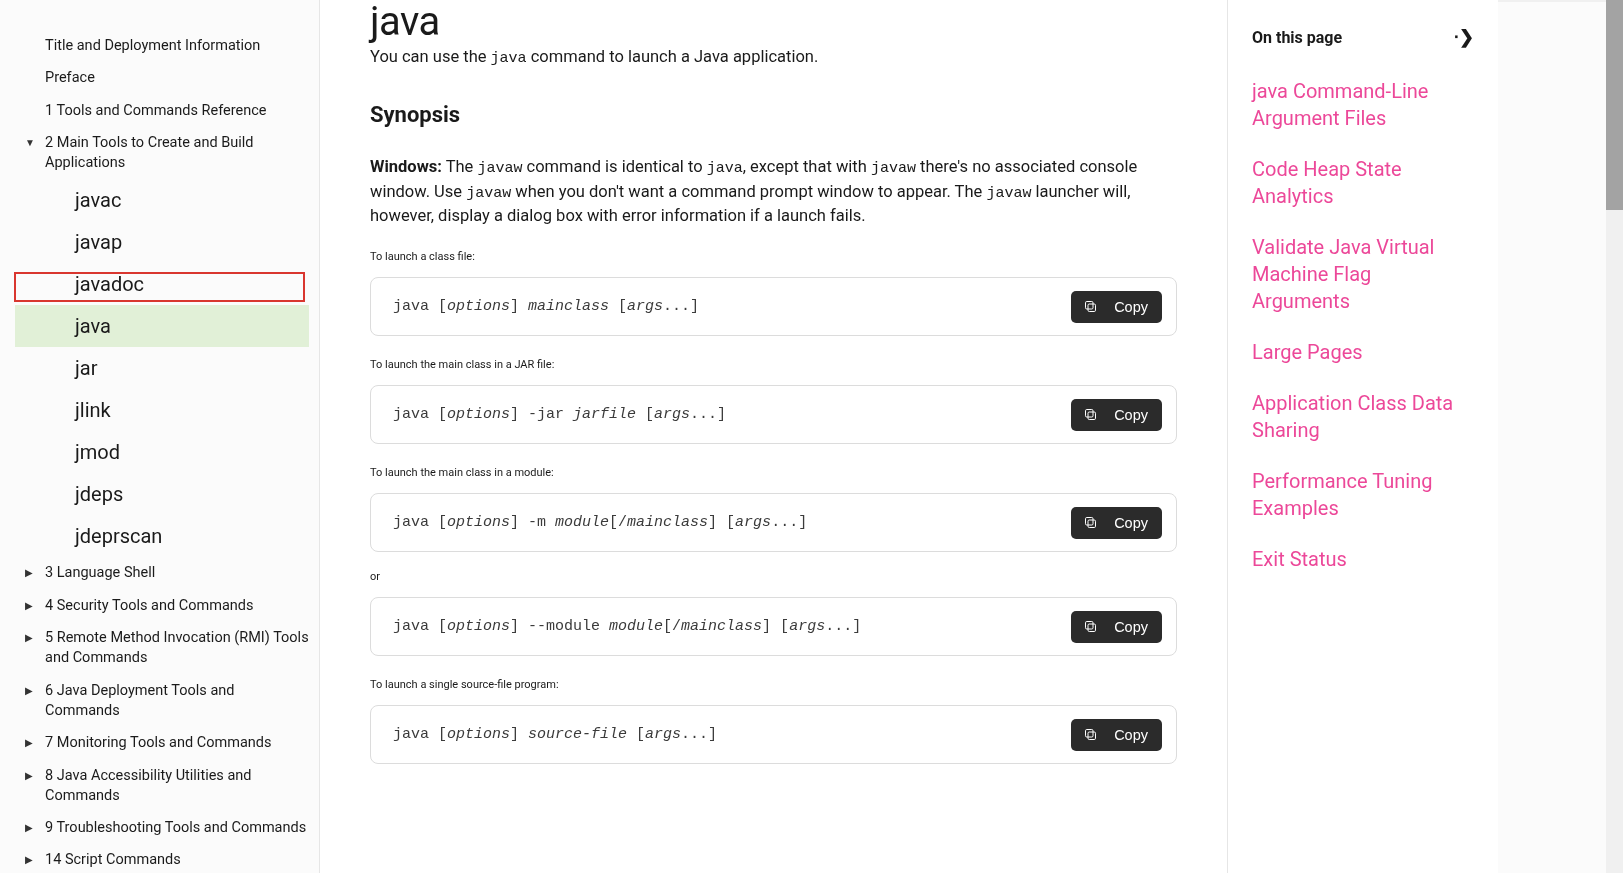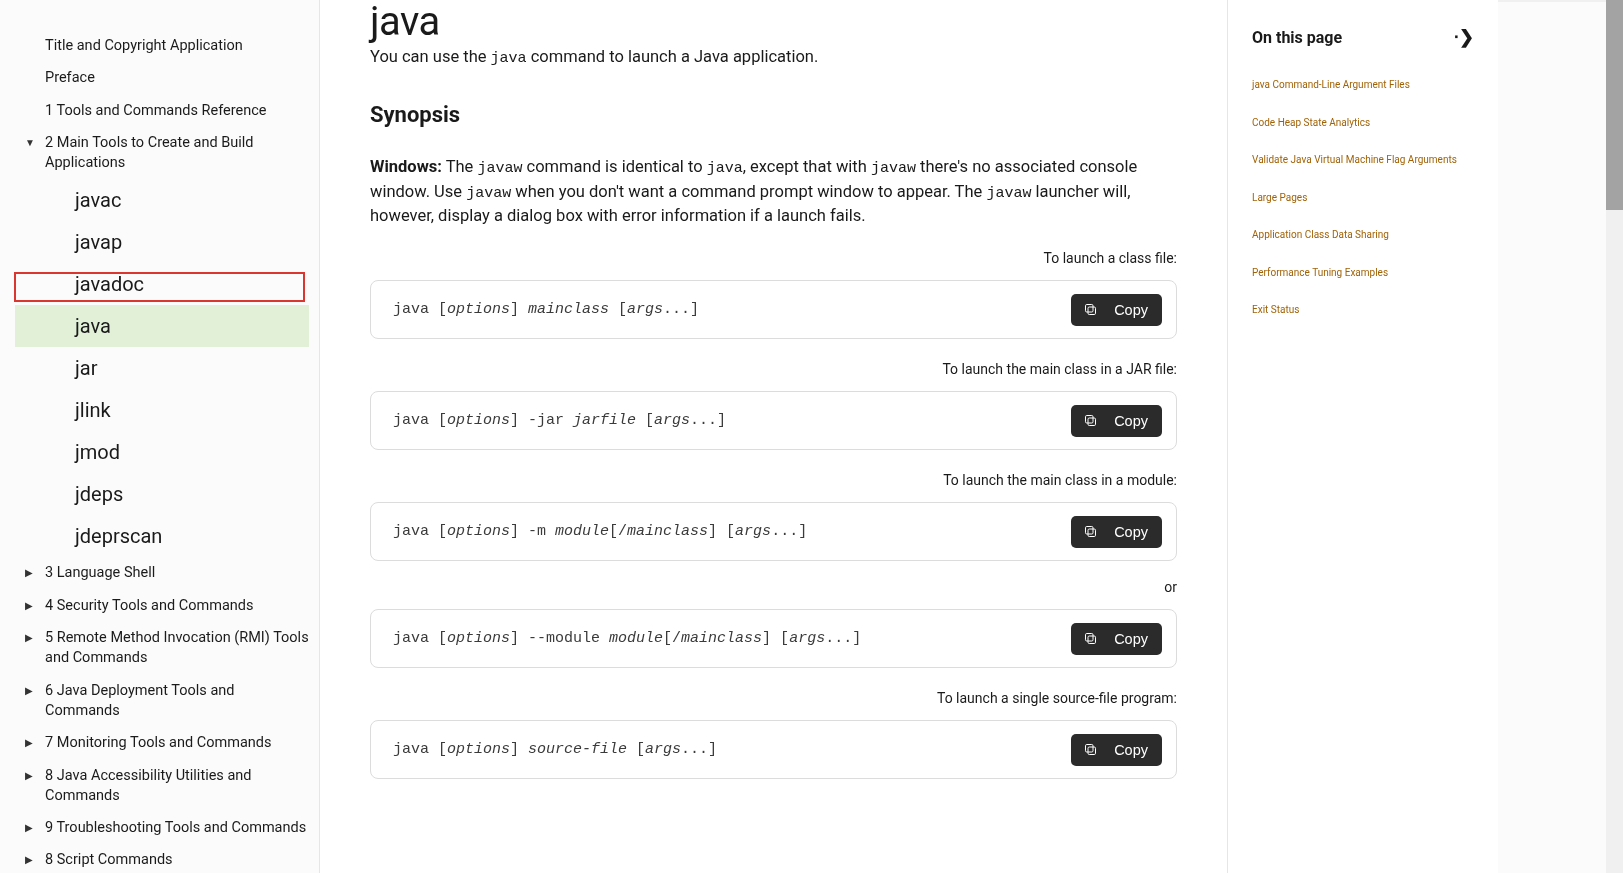--- a/index.html
+++ b/index.html
@@ -104,21 +104,21 @@
   }
   h2.section {
     font-size:22px; font-weight:700;
     margin-top:32px;
   }
   p.body {
     font-size:16.5px; line-height:1.45;
     margin-top:28px;
   }
   p.launch-label {
-    font-size:14px; margin-top:22px;text-align:right;
+    font-size:11px; margin-top:22px;
   }
   .codebox {
     margin-top:14px;
     border:1px solid #dcdcdc;
     border-radius:8px;
     background:#fff;
     padding:20px 22px;
     position:relative;
     font-family: "Courier New", ui-monospace, SFMono-Regular, Menlo, monospace;
     font-size:15px;
@@ -136,39 +136,39 @@
   }
   .copy-btn svg { width:15px; height:15px; stroke:#fff; fill:none; stroke-width:1.6; }
   
   .onthis-header {
     display:flex; align-items:center; justify-content:space-between;
     font-weight:700; font-size:16px;
     padding:6px 4px 4px 4px;
   }
   .onthis-list { margin-top:14px; }
   .onthis-item {
-    font-size:10px; color:#a16207;
+    font-size:20px; color:#ec4899;
     padding:12px 4px;
     line-height:1.35;
     cursor:pointer;
   }
   .collapse-icon {
     font-size:18px; cursor:pointer; color:#1a1a1a;
     font-weight:600;
   }
 </style>
 </head>
 <body>
 
 <div class="topbar-gap"></div>
 
 <div class="sidebar-left">
   <div class="nav-item">
     <span class="chev"></span>
-    <span class="label">Title and Copyright Application</span>
+    <span class="label">Title and Deployment Information</span>
   </div>
   <div class="nav-item">
     <span class="chev"></span>
     <span class="label">Preface</span>
   </div>
   <div class="nav-item">
     <span class="chev"></span>
     <span class="label">1  Tools and Commands Reference</span>
   </div>
   <div class="nav-item">
@@ -209,21 +209,21 @@
   <div class="nav-item">
     <span class="chev">▶</span>
     <span class="label">8  Java Accessibility Utilities and Commands</span>
   </div>
   <div class="nav-item">
     <span class="chev">▶</span>
     <span class="label">9  Troubleshooting Tools and Commands</span>
   </div>
   <div class="nav-item">
     <span class="chev">▶</span>
-    <span class="label">8  Script Commands</span>
+    <span class="label">14  Script Commands</span>
   </div>
 
   <div class="highlight-box" style="left:14px; top:272px; width:291px; height:30px;"></div>
 </div>
 
 <div class="content">
   <h1 class="title">java</h1>
 
   <p class="intro">
     <span>You can use the </span><code class="inline">java</code><span> command to launch a Java application.</span>

